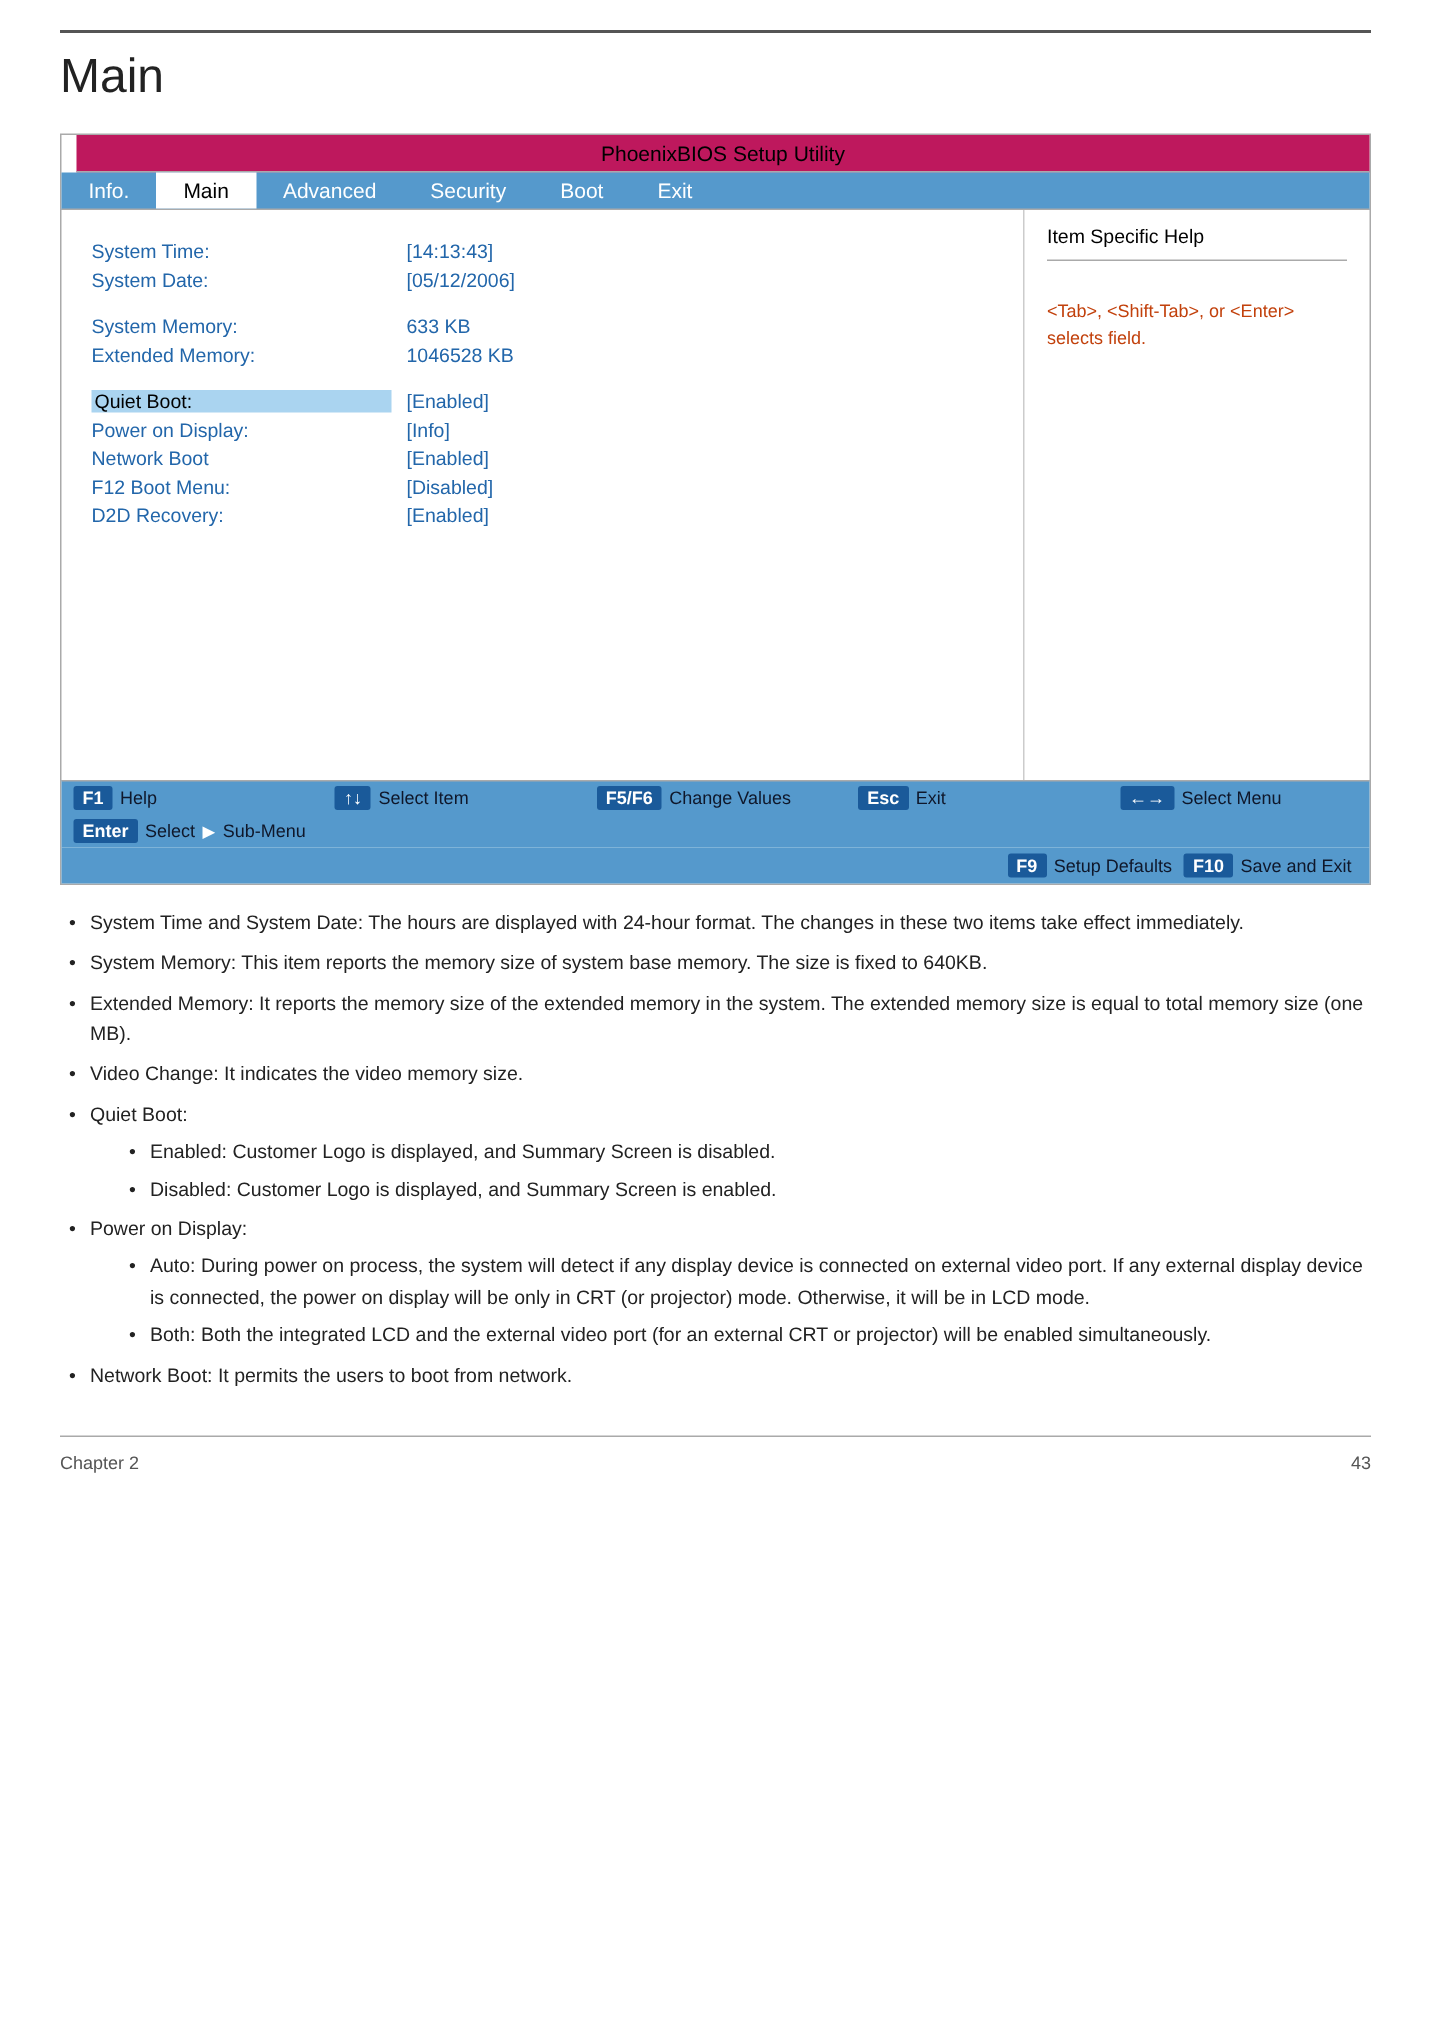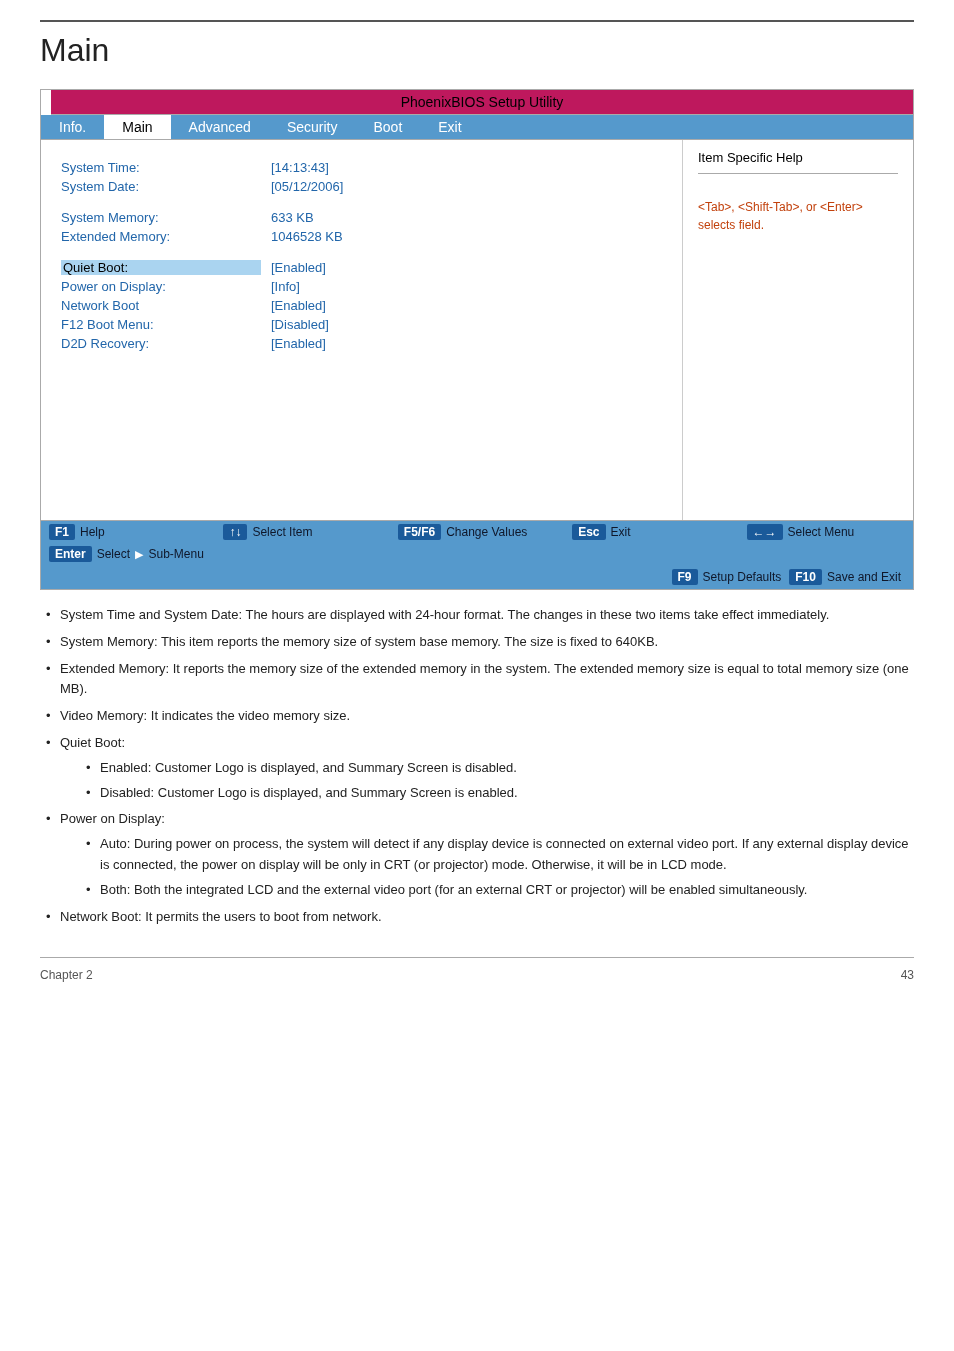--- a/index.html
+++ b/index.html
@@ -326,21 +326,21 @@
     <li>
       <span>System Time and System Date: The hours are displayed with 24-hour format. The changes in these two items take effect immediately.</span>
     </li>
     <li>
       <span>System Memory: This item reports the memory size of system base memory. The size is fixed to 640KB.</span>
     </li>
     <li>
       <span>Extended Memory: It reports the memory size of the extended memory in the system. The extended memory size is equal to total memory size (one MB).</span>
     </li>
     <li>
-      <span>Video Memory: It indicates the video memory size.</span>
+      <span>Video Change: It indicates the video memory size.</span>
     </li>
     <li>
       <span>Quiet Boot:</span>
       <ul>
         <li>Enabled: Customer Logo is displayed, and Summary Screen is disabled.</li>
         <li>Disabled: Customer Logo is displayed, and Summary Screen is enabled.</li>
       </ul>
     </li>
     <li>
       <span>Power on Display:</span>

